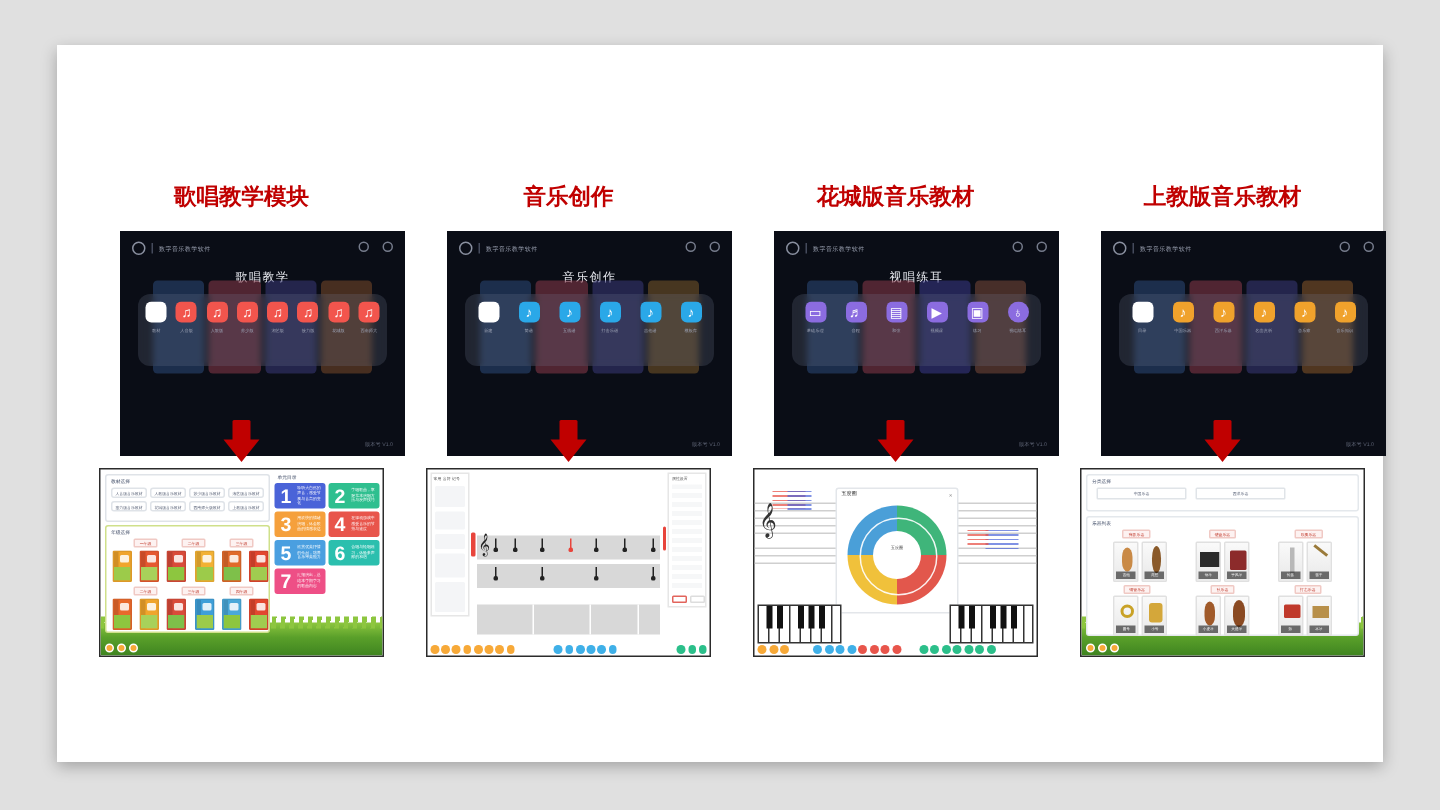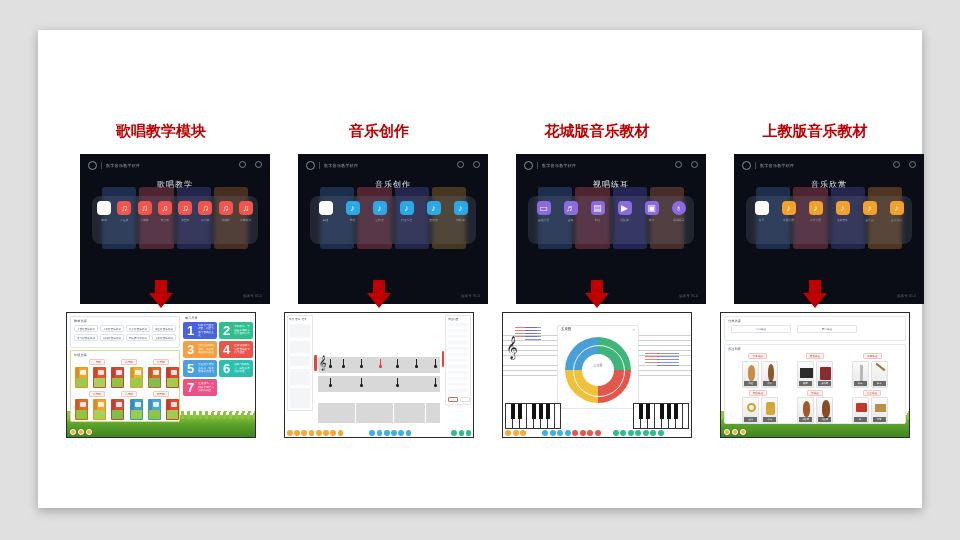--- a/index.html
+++ b/index.html
@@ -644,21 +644,20 @@
       <div class="shot-dark">
         <div class="d-topbar">
           <div class="d-logo"></div>
           <div class="d-div"></div>
           <div class="d-brand">数字音乐教学软件</div>
         </div>
         <div class="d-right">
           <div class="d-ric"></div>
           <div class="d-ric"></div>
         </div>
-        <div class="d-title">音乐欣赏</div>
         <div class="d-cards">
           <div class="d-card" style="background:#2b4b7a"></div>
           <div class="d-card" style="background:#8a3a4a"></div>
           <div class="d-card" style="background:#3a3a7a"></div>
           <div class="d-card" style="background:#8a5a2a"></div>
         </div>
         <div class="d-panel"></div>
         <div class="d-icons">
           <div class="d-ico first" style="background:#f0a22c">▦</div>
           <div class="d-ico" style="background:#f0a22c">♪</div>

